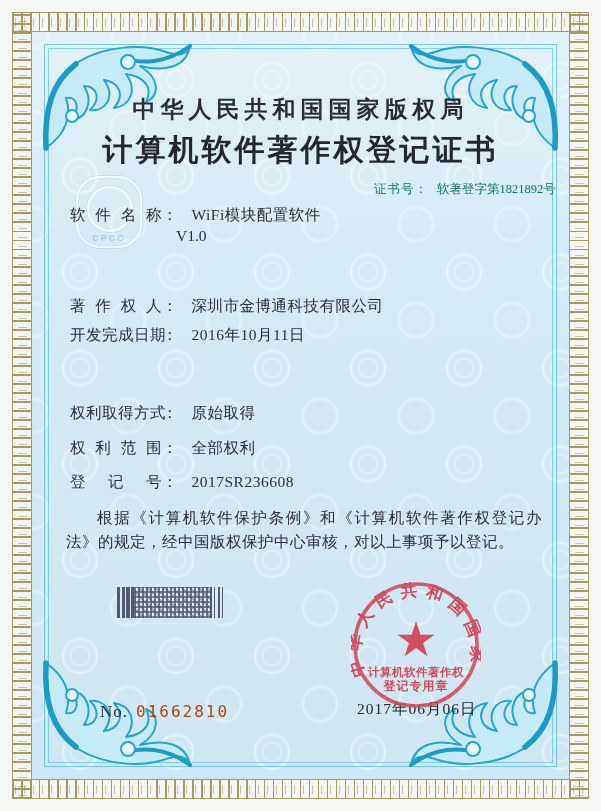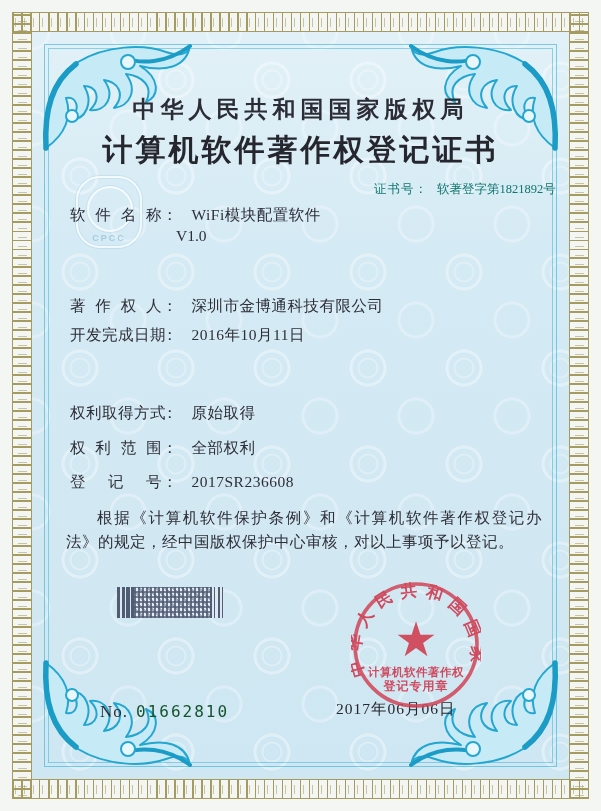--- a/index.html
+++ b/index.html
@@ -95,24 +95,24 @@
   .barcode{position:absolute;left:117px;top:587px;width:107px;height:31px;display:flex;opacity:.92;}
   .bc-g{width:17px;background:repeating-linear-gradient(90deg,#46506a 0 3px,#dfeaf2 3px 4.5px,#46506a 4.5px 8px,#dfeaf2 8px 9.5px);}
   .bc-body{flex:1;background-color:#e7eff5;background-image:
       repeating-linear-gradient(90deg,rgba(70,80,106,.85) 0 2px,transparent 2px 4px),
       repeating-linear-gradient(0deg,rgba(70,80,106,.75) 0 2px,transparent 2px 5px),
       repeating-linear-gradient(45deg,rgba(70,80,106,.45) 0 2px,transparent 2px 6px);}
   .bc-g.r{width:14px;background:repeating-linear-gradient(90deg,#46506a 0 2px,#dfeaf2 2px 4px,#46506a 4px 5.5px,#dfeaf2 5.5px 8px);}
   
   .serial{position:absolute;left:100px;top:702px;font-size:17px;white-space:nowrap;}
   .serial .pre{color:#2e2e38;letter-spacing:1px;}
-  .serial .num{color:#14532d;font-family:"DejaVu Sans Mono","Liberation Mono",monospace;
+  .serial .num{color:#c2410c;font-family:"DejaVu Sans Mono","Liberation Mono",monospace;
     font-size:16px;letter-spacing:2px;margin-left:8px;}
   
-  .seal-date{position:absolute;left:336px;top:699px;font-size:15.5px;color:#26262e;letter-spacing:1px;z-index:2;}
+  .seal-date{position:absolute;left:357px;top:699px;font-size:15.5px;color:#26262e;letter-spacing:1px;z-index:2;}
   .seal{position:absolute;left:351px;top:580px;width:130px;height:130px;z-index:3;opacity:.9;}
 </style>
 </head>
 <body>
 
 <div class="page">
 
   <div class="meander h top"></div>
   <div class="meander h bottom"></div>
   <div class="meander v left"></div>

